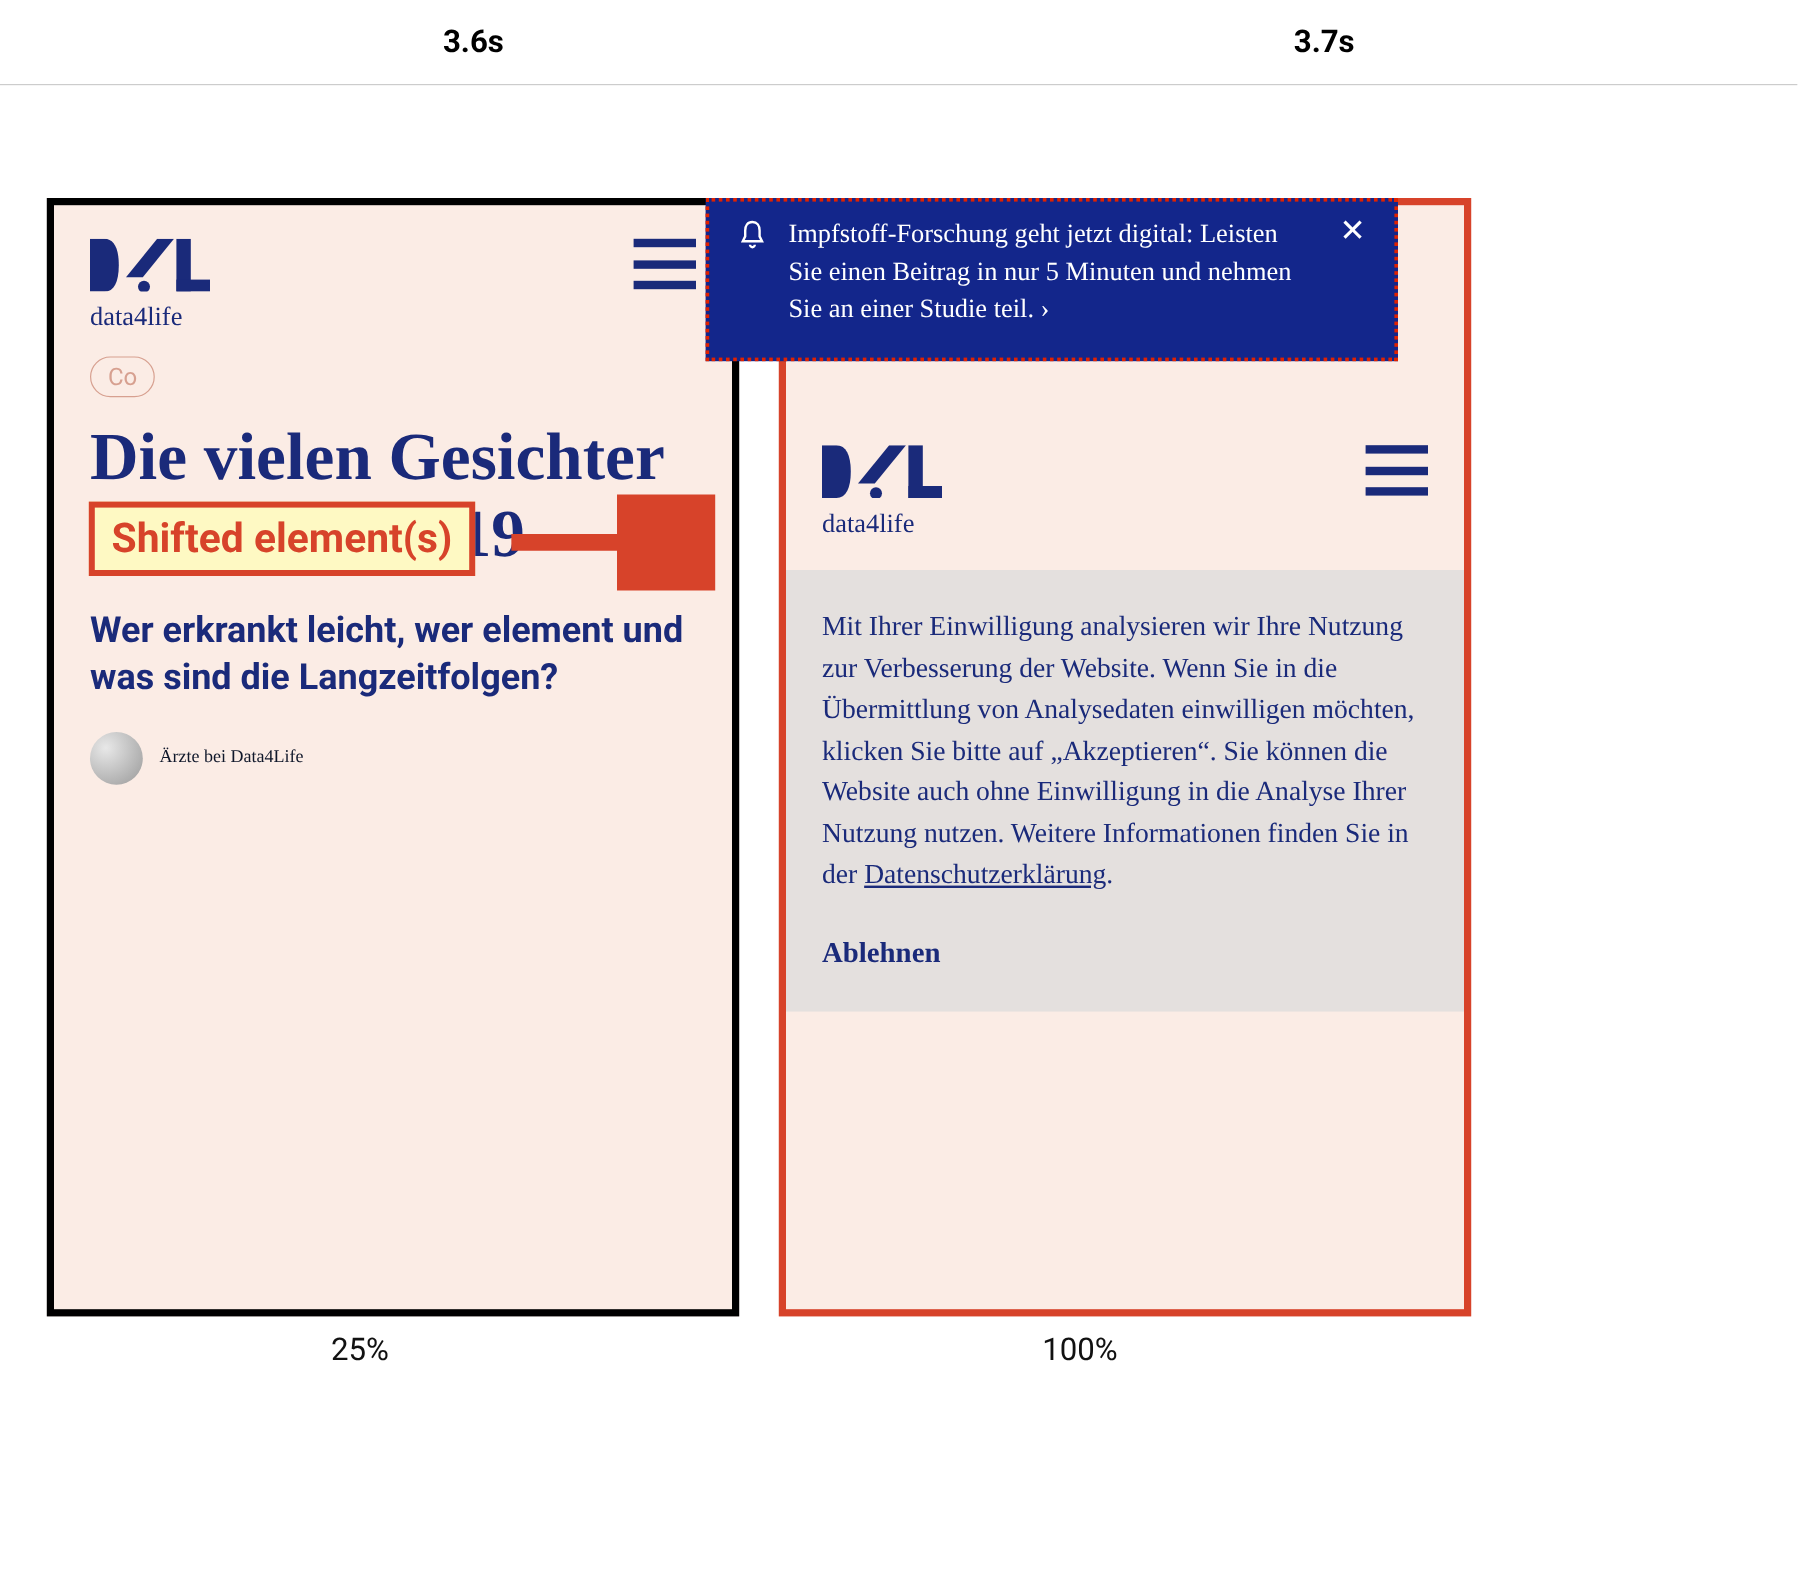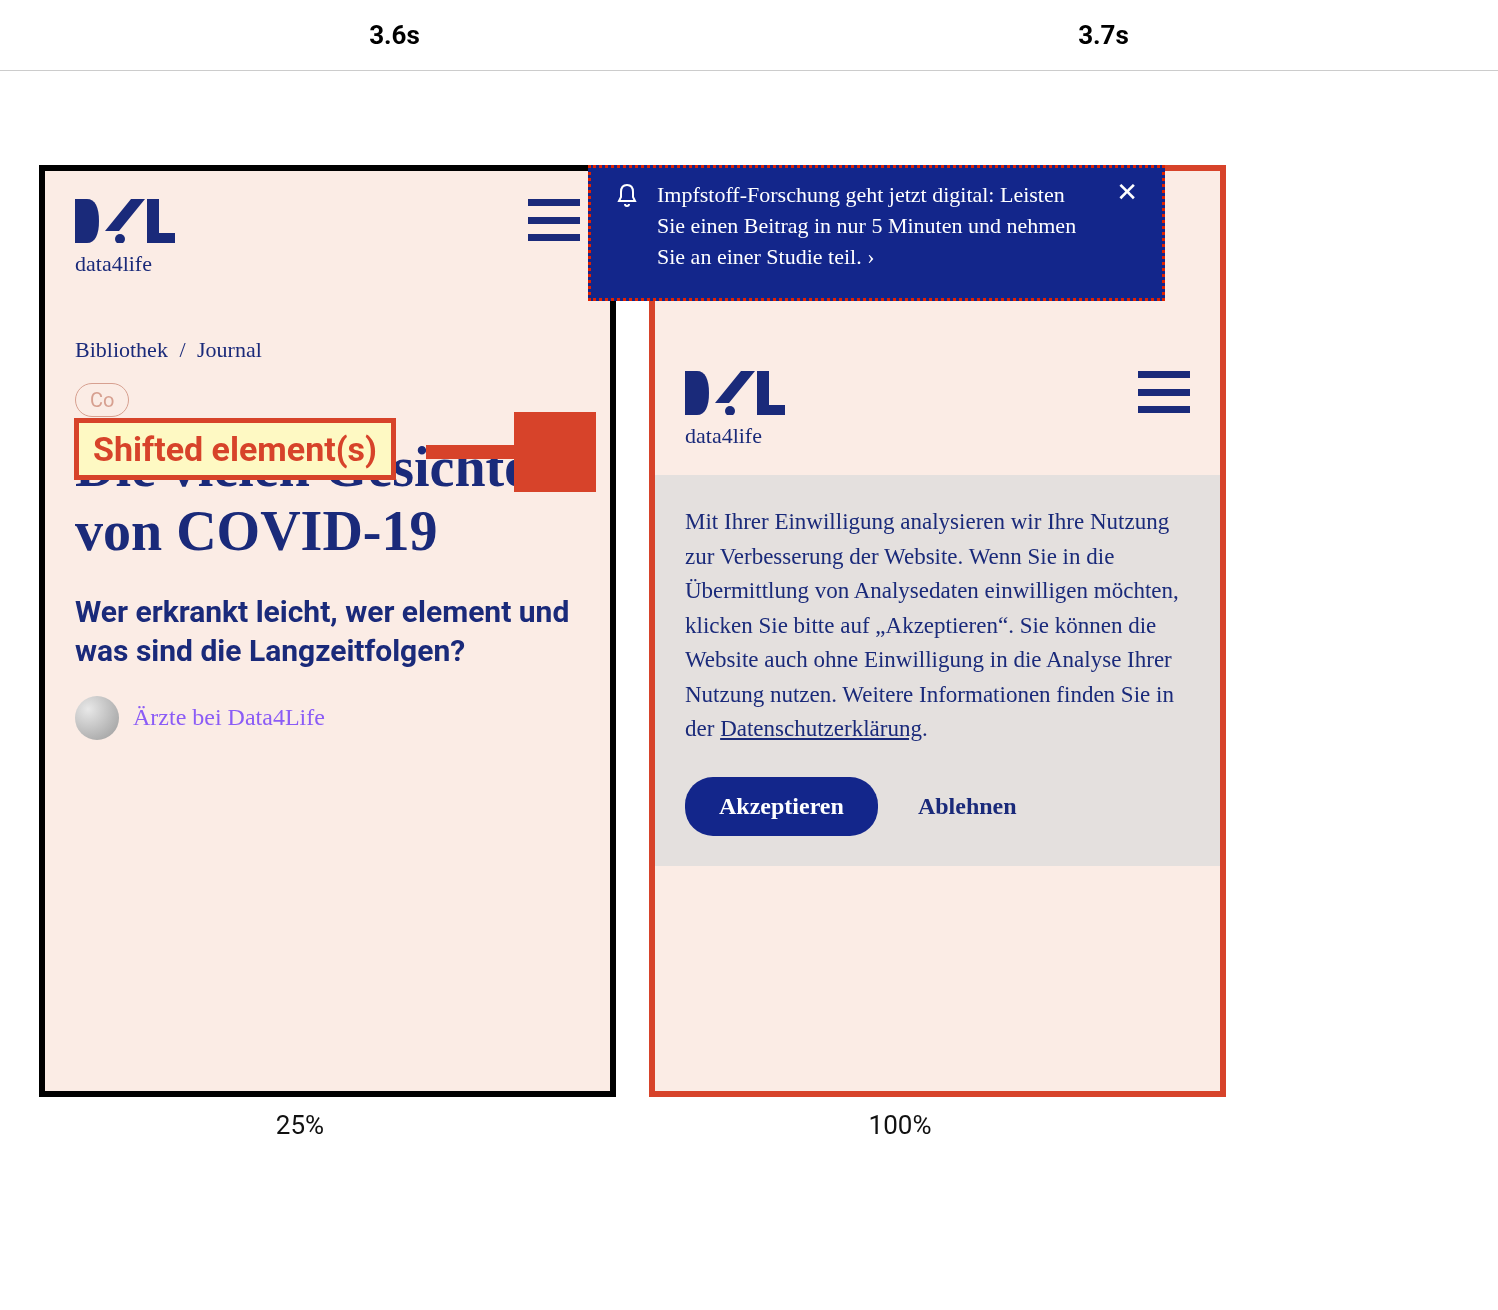--- a/index.html
+++ b/index.html
@@ -49,21 +49,21 @@
 
   .breadcrumb { padding: 60px 30px 0 30px; font-size:22px; color:#1a2a7a; font-family: Georgia, 'Times New Roman', serif;}
   .breadcrumb .sep { margin:0 6px; color:#1a2a7a; }
 
   .tag-pill { margin:20px 0 0 30px; display:inline-block; border:1.5px solid #d7a090; border-radius:18px; padding:4px 14px; font-size:20px; color:#d7a090;}
 
   .headline { padding: 18px 30px 0 30px; font-family: Georgia, 'Times New Roman', serif; font-size:56px; line-height:1.15; color:#1a2a7a;}
   .subheadline { padding: 28px 40px 0 30px; font-size:30px; font-weight:700; color:#1a2a7a; line-height:1.3;}
   .author-row { padding:26px 30px 0 30px; display:flex; align-items:center; gap:14px;}
   .avatar { width:44px; height:44px; border-radius:50%; background:radial-gradient(circle at 30% 30%, #e8e8e8, #999); }
-  .author-text { color:#8b5cf6; font-size:24px; font-family: Georgia, 'Times New Roman', serif;}
+  .author-text { color:#0f172a; font-size:15px; font-family: Georgia, 'Times New Roman', serif;}
 
   
   .banner-wrap { position:absolute; top:165px; left:588px; width:577px; z-index:5; }
   .banner {
     background:#13268b; color:#fff; padding:12px 24px 26px 24px;
     display:flex; gap:18px; align-items:flex-start;
     border:3px dotted #e02200;
     font-size:22px; line-height:1.4;
     font-family: Georgia, 'Times New Roman', serif;
   }
@@ -135,25 +135,20 @@
         </svg>
         <div class="d4l-text">data4life</div>
       </div>
       <div class="hamburger">
         <span></span>
         <span></span>
         <span></span>
       </div>
     </div>
 
-    <div class="breadcrumb">
-      <span>Bibliothek</span>
-      <span class="sep">/</span>
-      <span>Journal</span>
-    </div>
 
     <span class="tag-pill">Co</span>
 
     <h1 class="headline">Die vielen Gesichter von COVID-19</h1>
     <div class="subheadline">Wer erkrankt leicht, wer element und was sind die Langzeitfolgen?</div>
 
     <div class="author-row">
       <div class="avatar"></div>
       <span class="author-text">Ärzte bei Data4Life</span>
     </div>
@@ -174,21 +169,20 @@
       <div class="hamburger">
         <span></span>
         <span></span>
         <span></span>
       </div>
     </div>
 
     <div class="consent-box">
       <span>Mit Ihrer Einwilligung analysieren wir Ihre Nutzung zur Verbesserung der Website. Wenn Sie in die Übermittlung von Analysedaten einwilligen möchten, klicken Sie bitte auf „Akzeptieren“. Sie können die Website auch ohne Einwilligung in die Analyse Ihrer Nutzung nutzen. Weitere Informationen finden Sie in der </span><a href="#">Datenschutzerklärung</a><span>.</span>
       <div class="consent-btns">
-        <button class="btn-accept">Akzeptieren</button>
         <span class="btn-reject">Ablehnen</span>
       </div>
     </div>
   </div>
 </div>
 
 <div class="shift-callout">Shifted element(s)</div>
 <svg class="shift-arrow" width="170" height="80">
   <defs>
     <marker id="ah" markerWidth="16" markerHeight="16" refX="3" refY="8" orient="auto">

